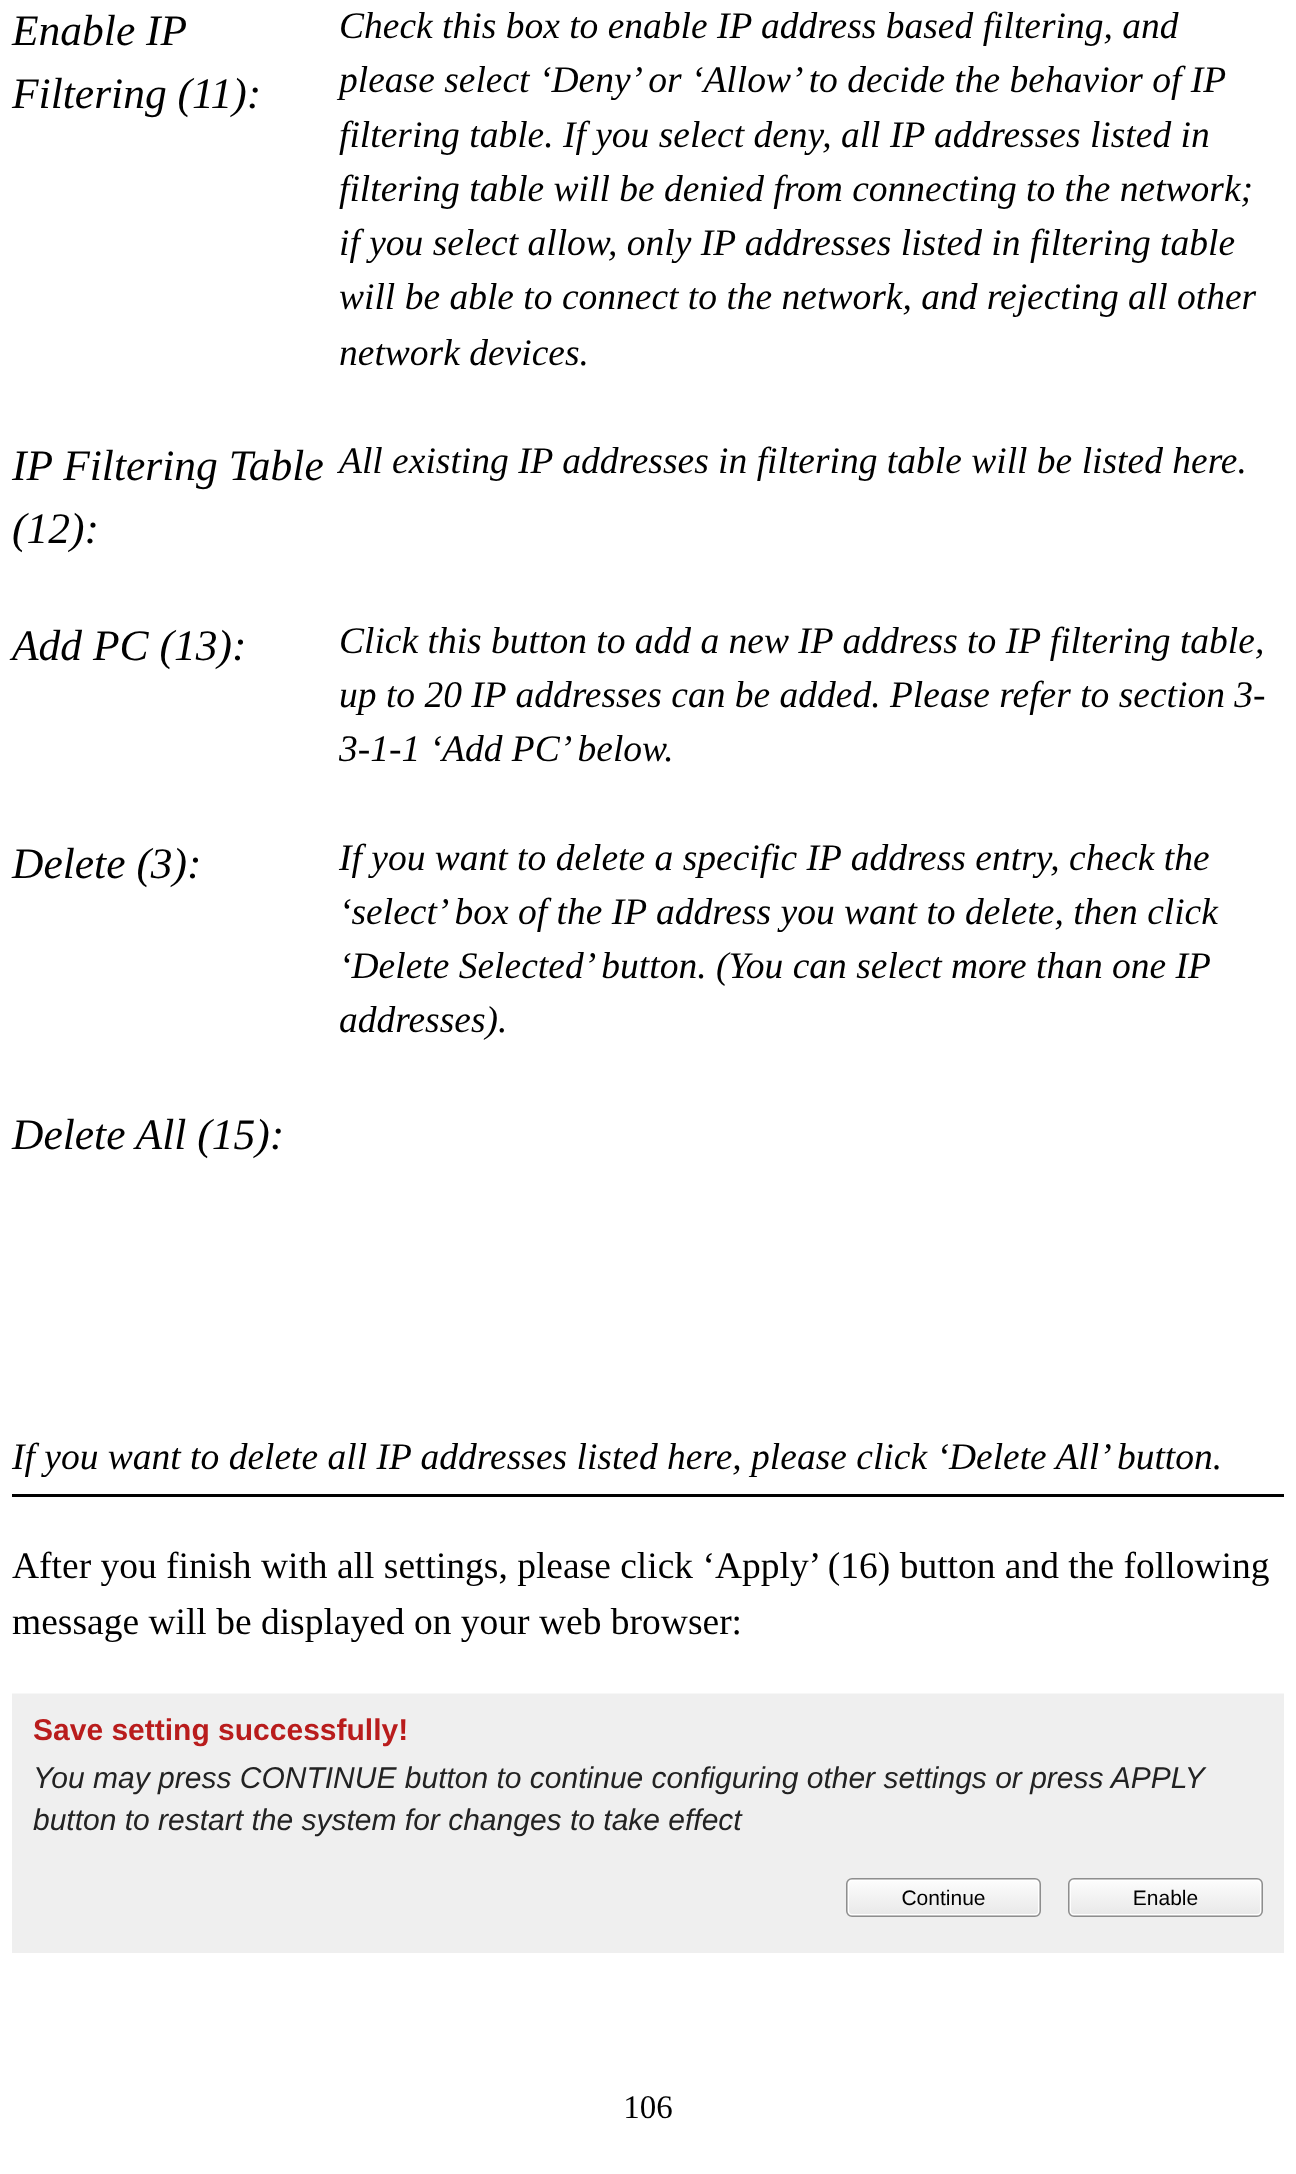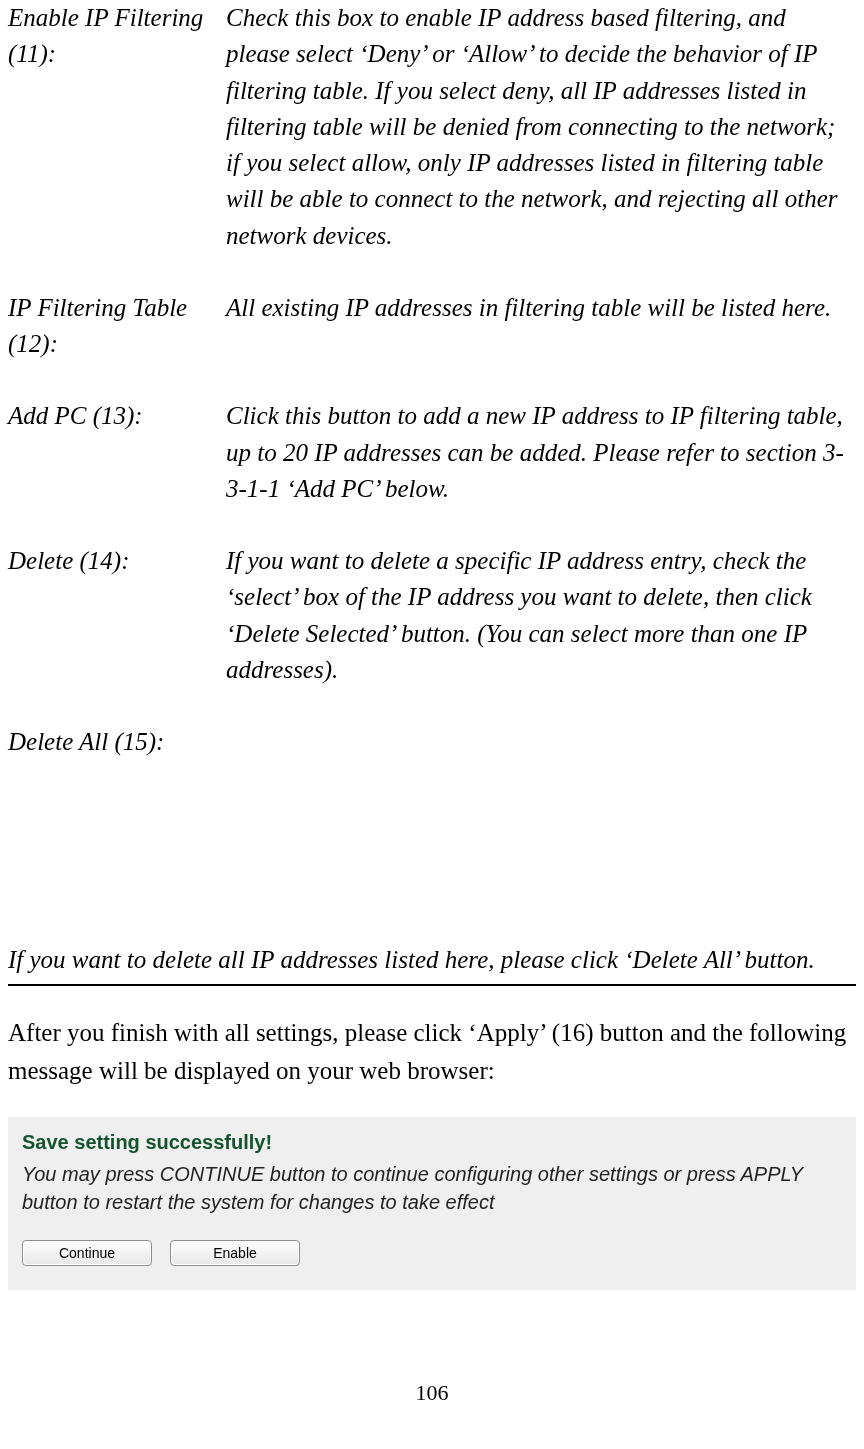--- a/index.html
+++ b/index.html
@@ -23,21 +23,21 @@
       align-items: flex-start;
       margin-bottom: 36px;
     }
     .def-row:last-of-type {
       margin-bottom: 0;
       flex-direction: column;
     }
     .def-label {
       flex: 0 0 218px;
       font-style: italic;
-      font-size: 25px;
+      font-size: 29px;
       line-height: 1.45;
     }
     .def-desc {
       flex: 1;
       font-style: italic;
       font-size: 25px;
       line-height: 1.45;
       padding-right: 4px;
     }
     .rule {
@@ -53,33 +53,34 @@
     }
     .ss-box {
       background: #efefef;
       padding: 14px 14px 24px 14px;
       margin: 28px 0 30px 0;
       font-family: Arial, Helvetica, sans-serif;
     }
     .ss-title {
       font-size: 20px;
       font-weight: bold;
-      color: #14532d;
+      color: #b91c1c;
       margin-bottom: 6px;
     }
     .ss-msg {
       font-size: 20px;
       color: #222;
       line-height: 1.4;
       margin-bottom: 24px;
       font-style: italic;
     }
     .ss-buttons {
       display: flex;
       gap: 18px;
+      justify-content: flex-end;
     }
     .ss-btn {
       display: inline-block;
       min-width: 112px;
       text-align: center;
       font-size: 14px;
       font-family: Arial, Helvetica, sans-serif;
       padding: 4px 8px;
       background: linear-gradient(#fdfdfd, #e8e8e8);
       border: 1px solid #8e8e8e;
@@ -109,21 +110,21 @@
       <div class="def-label">IP Filtering Table (12):</div>
       <div class="def-desc">All existing IP addresses in filtering table will be listed here.</div>
     </div>
 
     <div class="def-row">
       <div class="def-label">Add PC (13):</div>
       <div class="def-desc">Click this button to add a new IP address to IP filtering table, up to 20 IP addresses can be added. Please refer to section 3-3-1-1 ‘Add PC’ below.</div>
     </div>
 
     <div class="def-row">
-      <div class="def-label">Delete (14):</div>
+      <div class="def-label">Delete (3):</div>
       <div class="def-desc">If you want to delete a specific IP address entry, check the ‘select’ box of the IP address you want to delete, then click ‘Delete Selected’ button. (You can select more than one IP addresses).</div>
     </div>
 
     <div class="def-row">
       <div class="def-label">Delete All (15):</div>
       <div class="def-desc">If you want to delete all IP addresses listed here, please click ‘Delete All’ button.</div>
     </div>
 
   </div>
 

